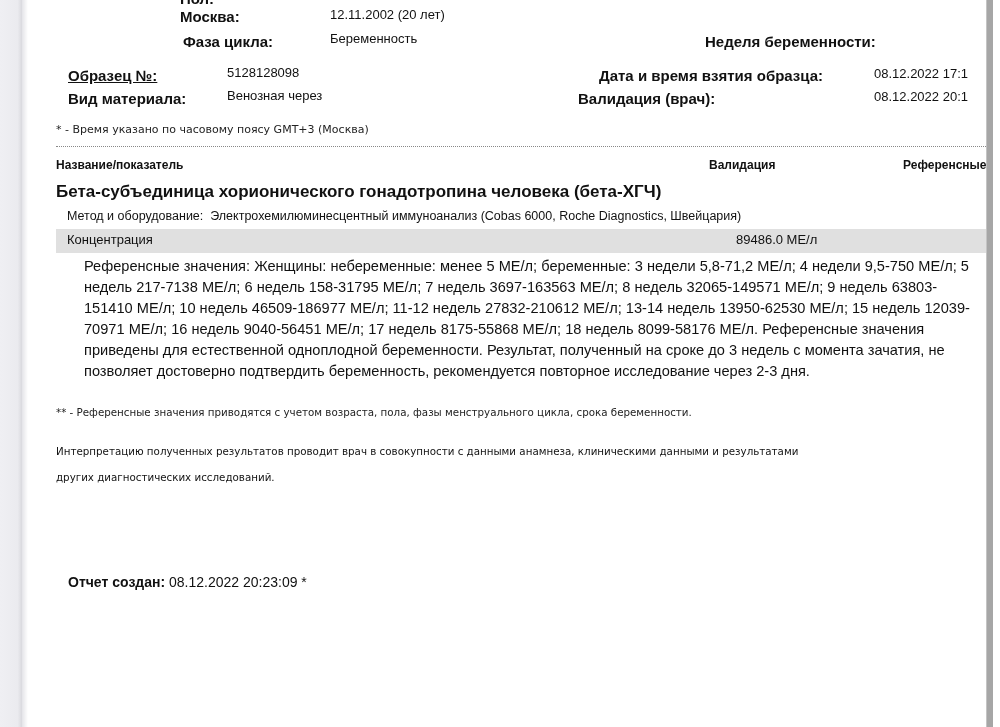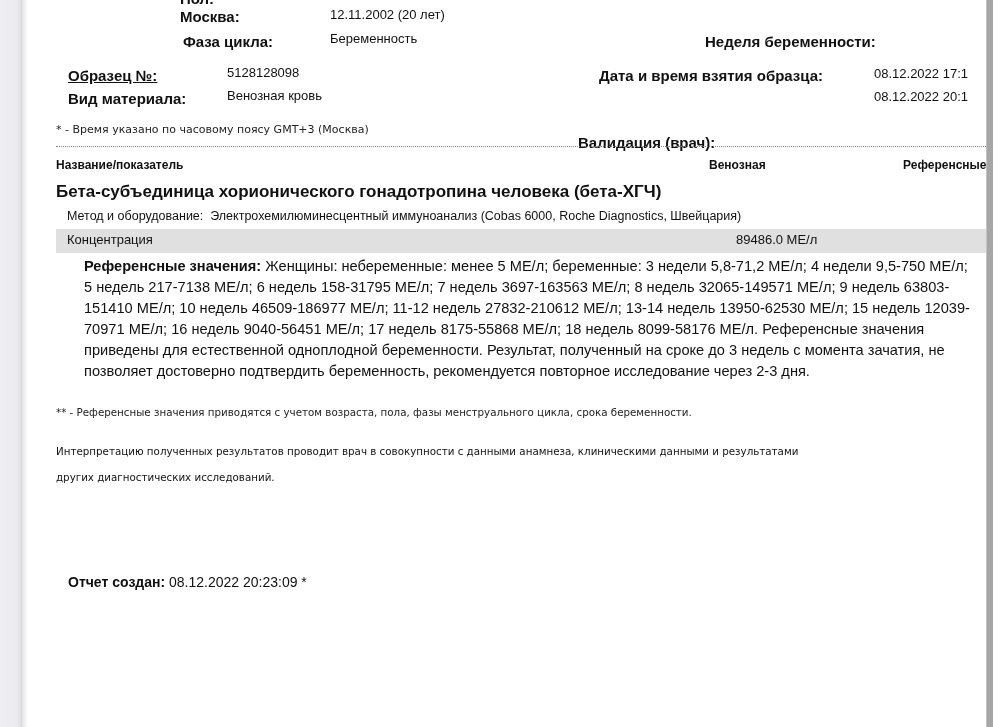--- a/index.html
+++ b/index.html
@@ -36,21 +36,21 @@
   .test-title { font-weight:bold; font-size:17px; }
   .method { font-size:12.5px; }
   .conc-band {
     position:absolute; left:56px; top:229px; width:935px; height:24px;
     background:#e0e0e0;
   }
   .ref-block {
     position:absolute; left:84px; top:256px; width:895px;
     font-size:14.6px; line-height:21.1px; white-space:normal;
   }
-  .ref-block b { font-weight:bold; }
+  .ref-block b { font-weight:normal; }
   .interp {
     position:absolute; left:56px; top:438px; width:780px;
     font-family:"DejaVu Sans", sans-serif; font-size:10.3px; line-height:26px; white-space:normal;
   }
   .report-created { font-size:14px; }
 </style>
 </head>
 <body>
 
 <div class="left-gutter"></div>
@@ -66,33 +66,33 @@
   <div class="abs lbl" style="left:183px; top:33px;text-align:center;">Фаза цикла:</div>
   <div class="abs val" style="left:330px; top:31px;">Беременность</div>
 
   <div class="abs lbl" style="left:705px; top:33px;">Неделя беременности:</div>
   <div class="abs val" style="left:870px; top:33px;"></div>
 
   <div class="abs lbl" style="left:68px; top:67px;text-decoration:underline;">Образец №:</div>
   <div class="abs val" style="left:227px; top:65px;">5128128098</div>
 
   <div class="abs lbl" style="left:68px; top:90px;text-align:center;">Вид материала:</div>
-  <div class="abs val" style="left:227px; top:88px;">Венозная кровь</div>
+  <div class="abs val" style="left:227px; top:88px;">Венозная через</div>
 
   <div class="abs lbl" style="left:578px; top:67px;margin-left:21px;">Дата и время взятия образца:</div>
   <div class="abs val" style="left:874px; top:66px;">08.12.2022  17:1</div>
 
-  <div class="abs lbl" style="left:578px; top:90px;margin-top:44px;">Валидация (врач):</div>
+  <div class="abs lbl" style="left:578px; top:90px;">Валидация (врач):</div>
   <div class="abs val" style="left:874px; top:89px;">08.12.2022  20:1</div>
 
   <div class="abs note-small" style="left:56px; top:123px;">* - Время указано по часовому поясу GMT+3 (Москва)</div>
   <div class="dots"></div>
 
   <div class="abs colhdr" style="left:56px; top:158px;">Название/показатель</div>
-  <div class="abs colhdr" style="left:709px; top:158px;">Венозная</div>
+  <div class="abs colhdr" style="left:709px; top:158px;">Валидация</div>
   <div class="abs colhdr" style="left:903px; top:158px;">Референсные з</div>
 
   <div class="abs test-title" style="left:56px; top:182px;">Бета-субъединица хорионического гонадотропина человека (бета-ХГЧ)</div>
   <div class="abs method" style="left:67px; top:209px;">
     <span>Метод и оборудование:</span>&nbsp;
     <span>Электрохемилюминесцентный иммуноанализ (Cobas 6000, Roche Diagnostics, Швейцария)</span>
   </div>
 
   <div class="conc-band"></div>
   <div class="abs val" style="left:67px; top:232px;">Концентрация</div>

